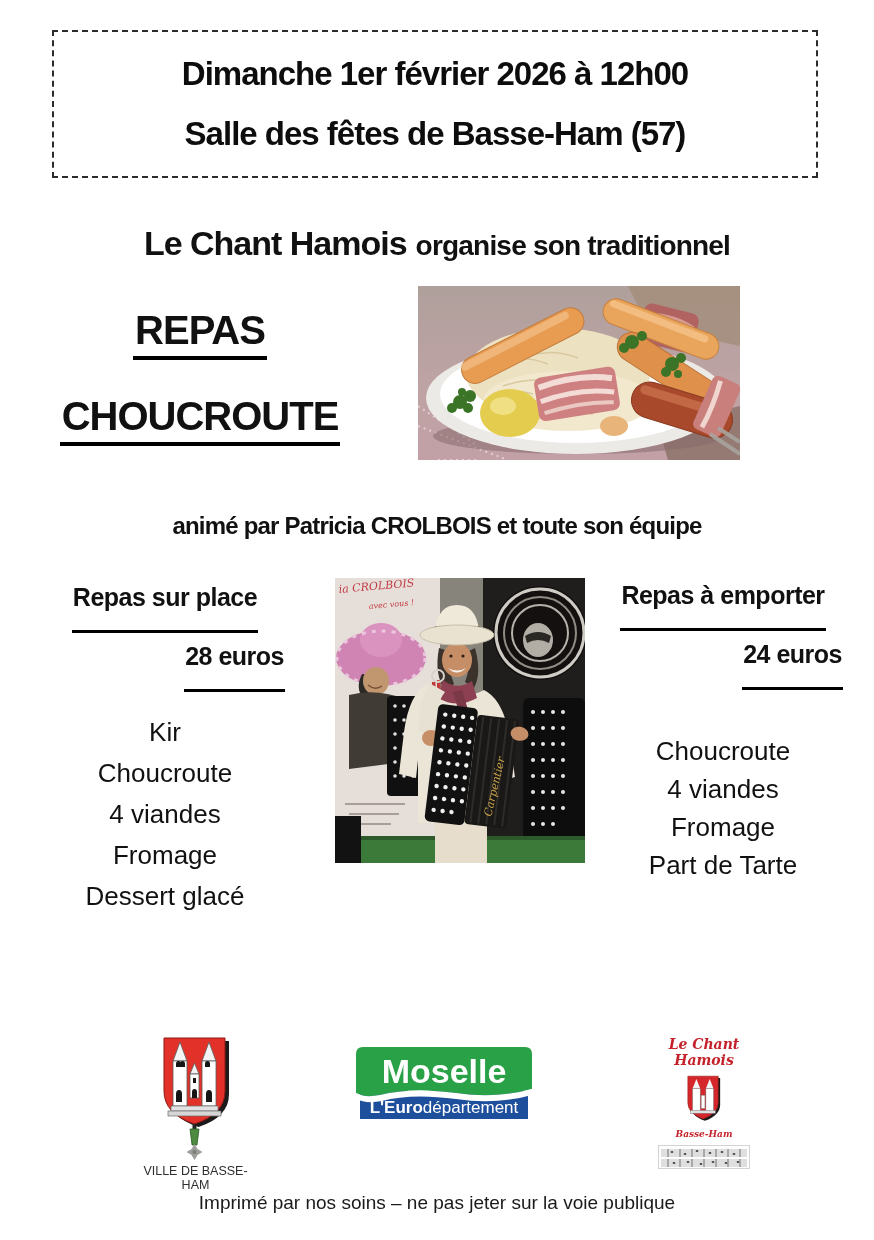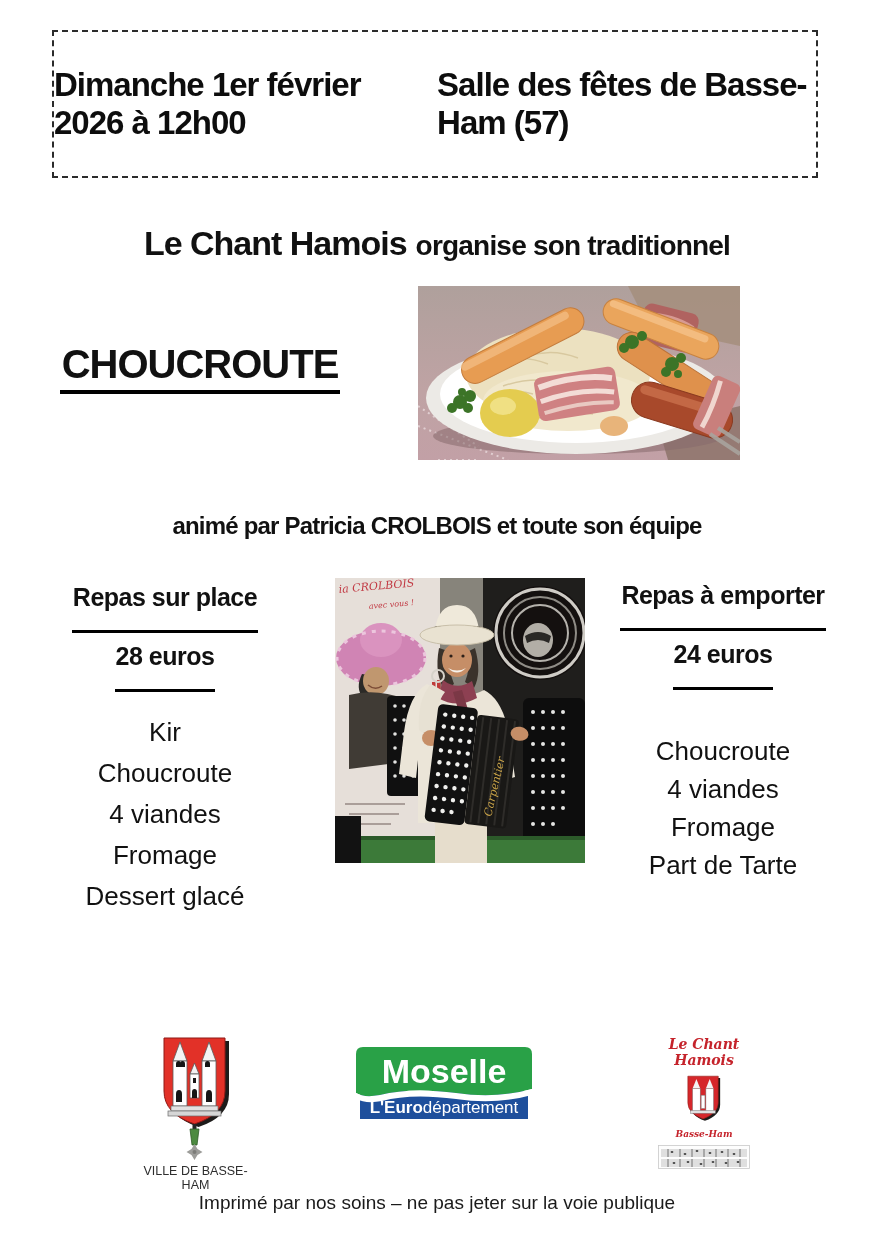--- a/index.html
+++ b/index.html
@@ -3,39 +3,39 @@
 <meta charset="utf-8">
 <style>
   html,body{margin:0;padding:0;background:#fff;}
   #page{
     position:relative;width:874px;height:1240px;background:#ffffff;
     font-family:"Liberation Sans",sans-serif;color:#111;overflow:hidden;
   }
   .abs{position:absolute;}
   .ctr{text-align:center;}
   
-  .dashed-box{border:2px dashed #2b2b2b;box-sizing:border-box;display:flex;flex-direction:row;justify-content:space-evenly;align-items:center;}
+  .dashed-box{border:2px dashed #2b2b2b;box-sizing:border-box;display:flex;flex-direction:column;justify-content:space-evenly;align-items:center;}
   #header-box{left:52px;top:30px;width:766px;height:148px;}
   .hdr-line{font-weight:bold;font-size:33px;letter-spacing:-1px;color:#0d0d0d;}
   
   #organizer{left:0;top:224px;width:874px;}
   #organizer .name{font-weight:bold;font-size:34px;letter-spacing:-1px;}
   #organizer .rest{font-weight:bold;font-size:28px;letter-spacing:-0.8px;margin-left:9px;margin-top:33px;}
   
   #title-block{left:40px;top:308px;width:320px;text-align:center;}
   .big-title{display:inline-block;font-weight:bold;font-size:40px;letter-spacing:-1px;border-bottom:4px solid #000;padding:0 2px 3px 2px;}
   #title2-wrap{margin-top:34px;}
   
   #anim-line{left:0;top:512px;width:874px;font-weight:bold;font-size:24px;letter-spacing:-0.8px;}
   
   .menu-col{width:240px;text-align:center;}
   #menu-onsite{left:45px;top:583px;}
   #menu-takeaway{left:603px;top:581px;}
   .menu-title{display:inline-block;font-weight:bold;font-size:25px;letter-spacing:-0.5px;border-bottom:3px solid #000;padding:0 1px 18px 1px;}
-  .menu-price-wrap{margin-top:9px;}
+  .menu-price-wrap{margin-top:9px;text-align:right;}
   .menu-items{margin-top:20px;font-size:26px;line-height:41px;}
   #menu-takeaway .menu-items{margin-top:42px;line-height:38px;}
   
   #resa-box{left:52px;top:905px;width:766px;height:100px;}
   .resa-line{font-size:26px;letter-spacing:-0.5px;color:#141414;}
   
   #logo-basseham{left:138px;top:1034px;width:115px;text-align:center;}
   #logo-basseham .caption{font-size:12.5px;color:#2e2e2e;margin-top:4px;letter-spacing:0;}
   #logo-moselle{left:356px;top:1047px;width:176px;height:72px;}
   #logo-chant{left:645px;top:1036px;width:118px;text-align:center;}
@@ -55,20 +55,21 @@
   <div id="header-box" class="abs dashed-box">
     <div class="hdr-line">Dimanche 1er février 2026 à 12h00</div>
     <div class="hdr-line">Salle des fêtes de Basse-Ham (57)</div>
   </div>
 
   <div id="organizer" class="abs ctr">
     <span class="name">Le Chant Hamois</span><span class="rest">organise son traditionnel</span>
   </div>
 
   <div id="title-block" class="abs">
+    <div><span class="big-title">REPAS</span></div>
     <div id="title2-wrap"><span class="big-title">CHOUCROUTE</span></div>
   </div>
 
   <div class="abs" style="left:418px;top:286px;width:322px;height:174px;">
     <svg viewBox="0 0 322 174" width="322" height="174">
       <defs>
         <linearGradient id="bgG" x1="0" y1="0" x2="0" y2="1">
           <stop offset="0" stop-color="#afa09c"></stop>
             <stop offset="0.6" stop-color="#bfa3a4"></stop>
             <stop offset="1" stop-color="#c2a0a6"></stop>

